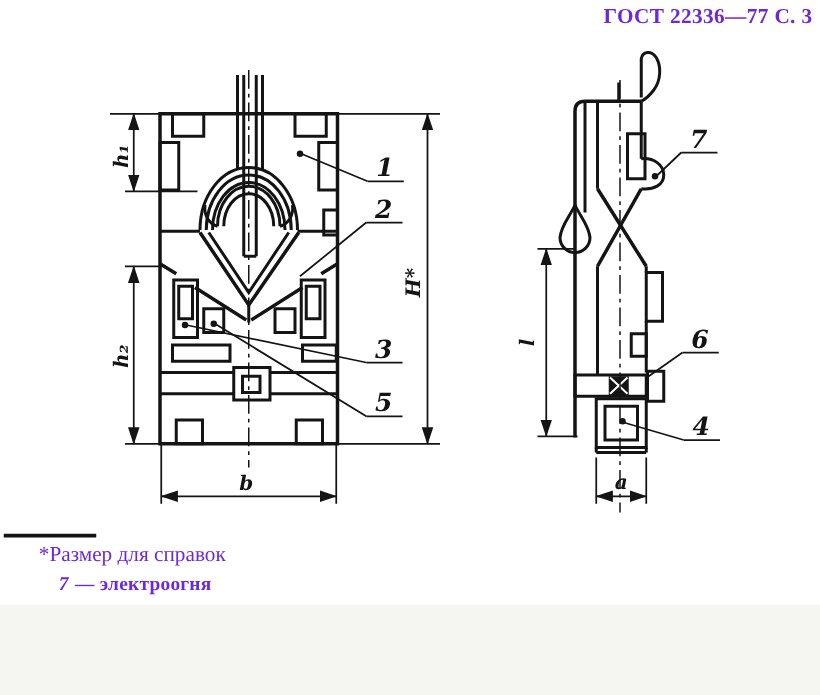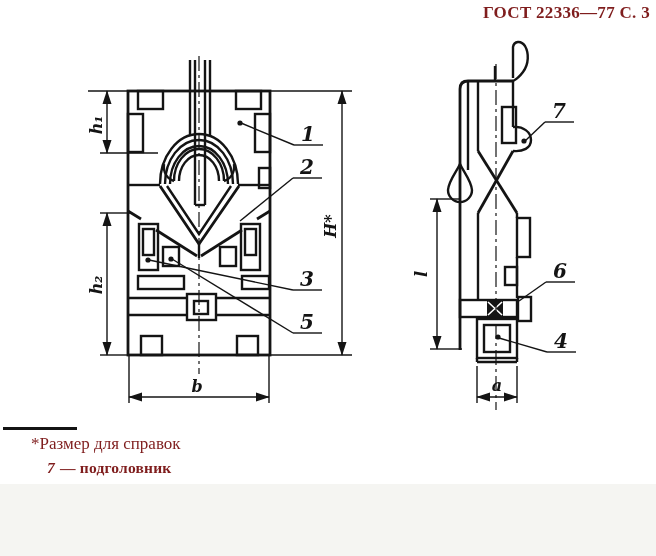--- a/index.html
+++ b/index.html
@@ -1,17 +1,17 @@
 <!DOCTYPE html>
 <html><head>
 <meta charset="utf-8">
 <style>
   html,body{margin:0;padding:0;background:#f5f5f2;}
   #page{position:relative;width:656px;height:484px;background:#ffffff;overflow:hidden;
-        font-family:"Liberation Serif",serif;color:#7f1d1d;}
+        font-family:"Liberation Serif",serif;color:#6d28d9;}
   #gost-header{position:absolute;top:3px;left:0;right:6px;text-align:right;
         font-size:17px;font-weight:700;letter-spacing:.3px;}
   #drawing-svg{position:absolute;top:0;left:0;}
   #footnote-rule{position:absolute;left:3px;top:427px;width:74px;height:3px;background:#141414;}
   #footnote-text{position:absolute;left:31px;top:434px;font-size:17px;font-weight:400;}
   #legend{position:absolute;left:47px;top:458px;width:600px;font-size:15.5px;
         font-weight:700;line-height:20.5px;letter-spacing:.2px;}
   .lg-num{font-style:italic;padding-right:1px;}
   #caption{position:absolute;left:0;top:526px;width:100%;text-align:center;
         font-size:17px;font-weight:700;}
@@ -214,16 +214,16 @@
         <line class="dwg-line w-thin" x1="547" y1="352" x2="576" y2="352"></line>
         <text class="callout-label" x="561" y="348" text-anchor="middle">4</text>
       </g>
     </g>
   </svg>
 
   <div id="footnote-rule"></div>
   <div id="footnote-text">*Размер для справок</div>
 
   <div id="legend">
-      <div><span class="lg-num">7</span><span class="lg-txt"> — подголовник</span></div>
+      <div><span class="lg-num">7</span><span class="lg-txt"> — электроогня</span></div>
     </div>
 
 </div>
 
 </body></html>

